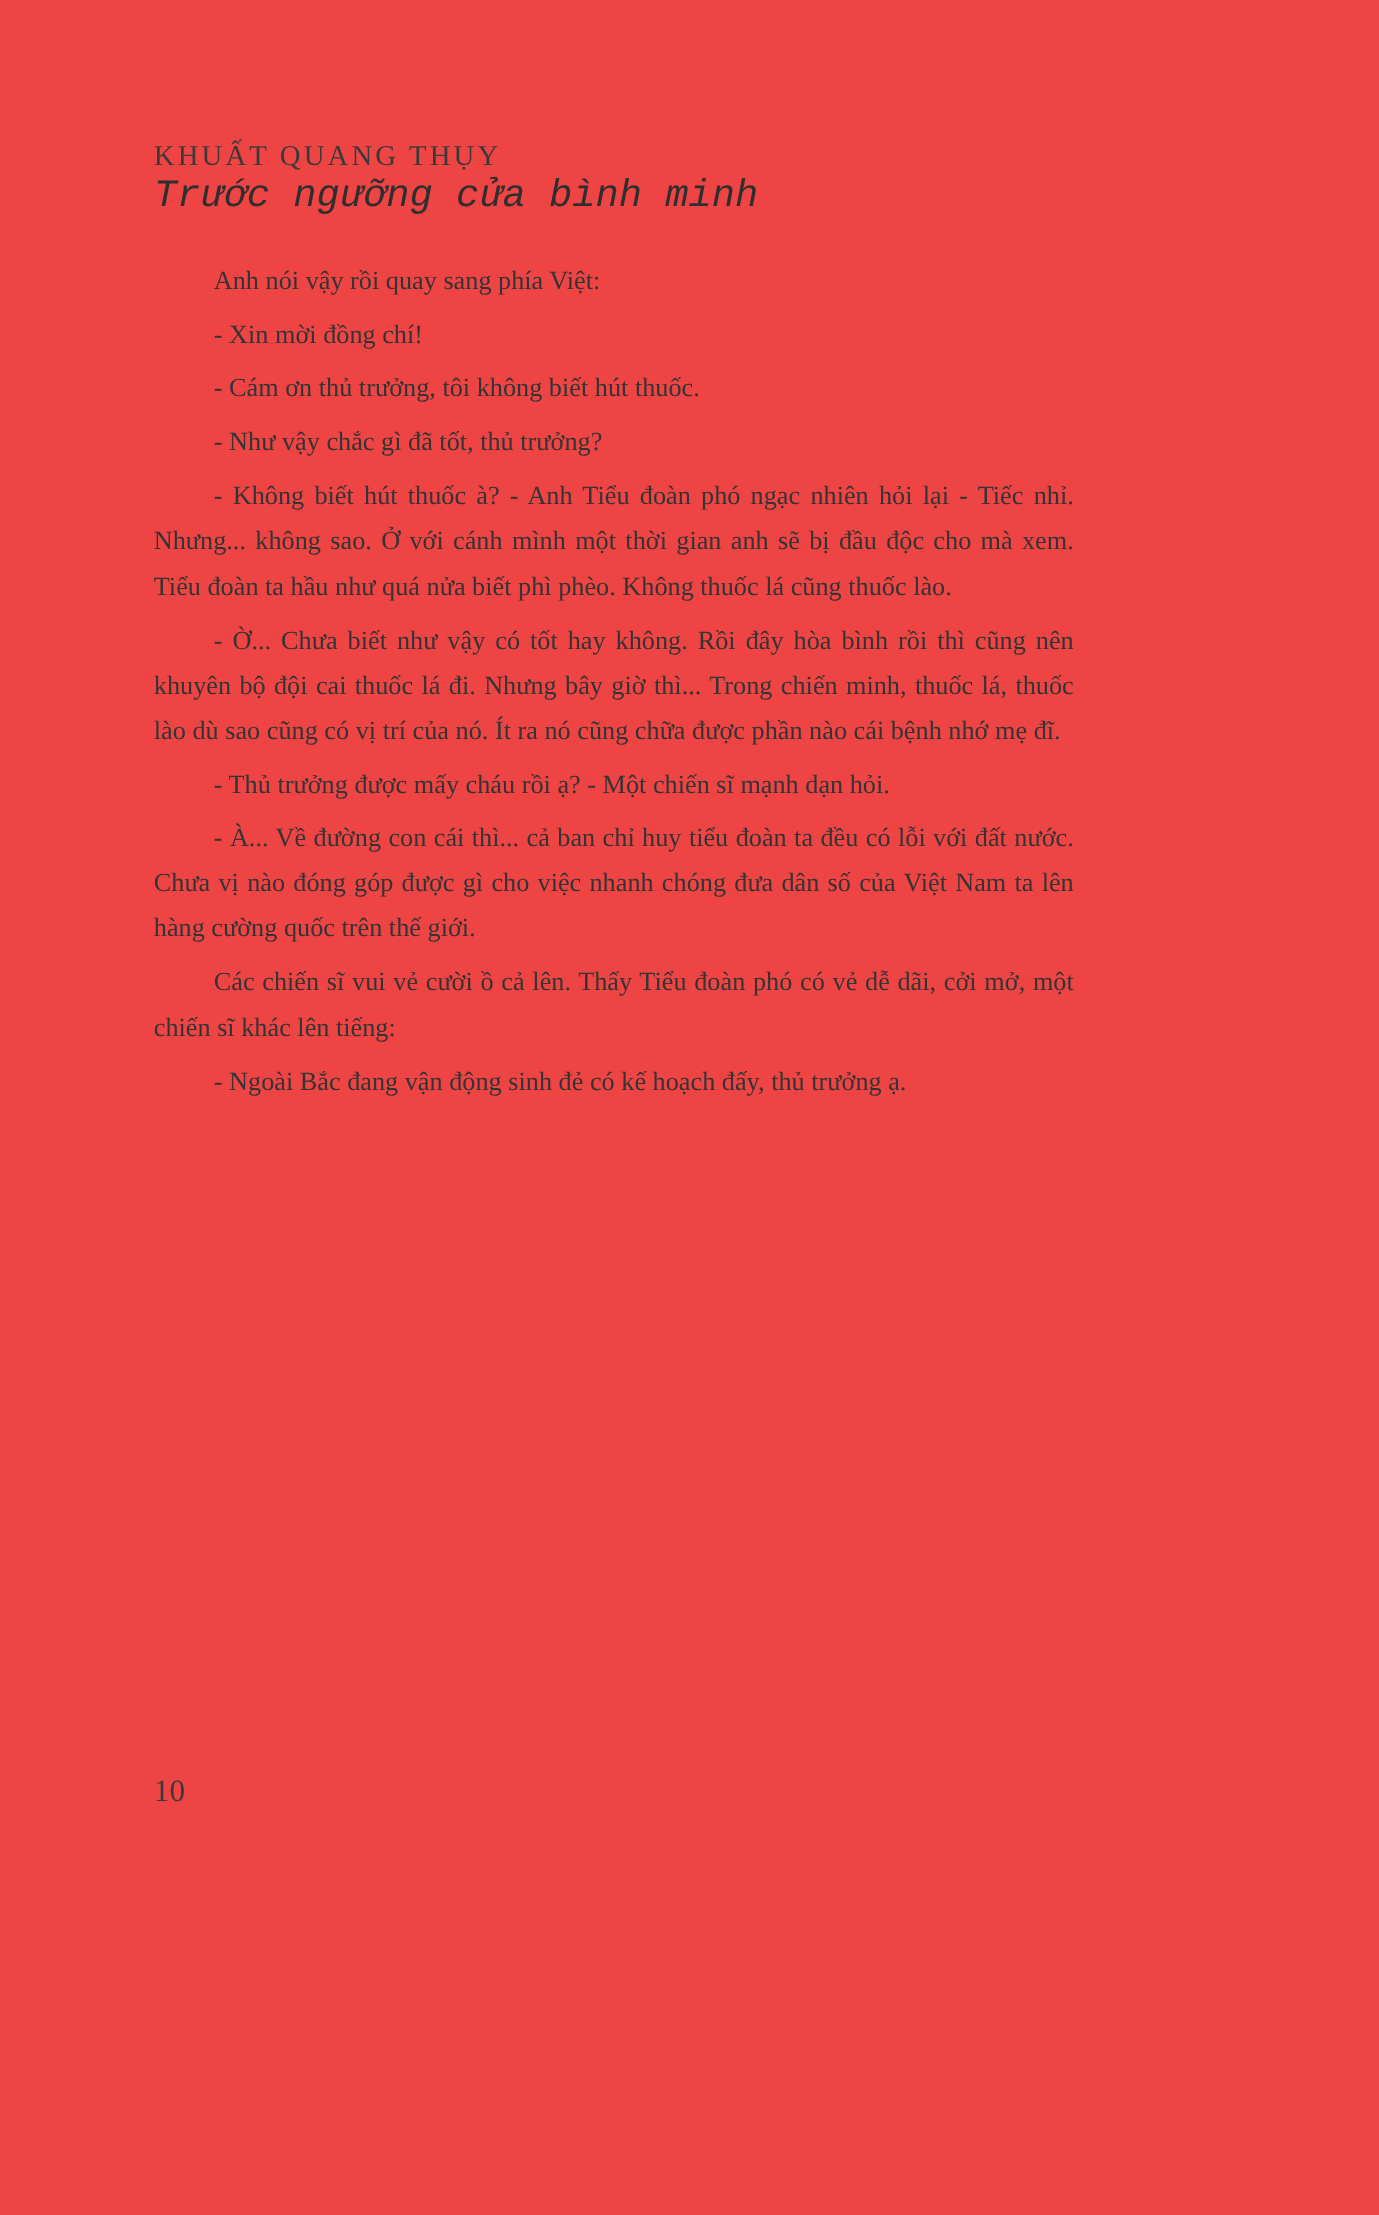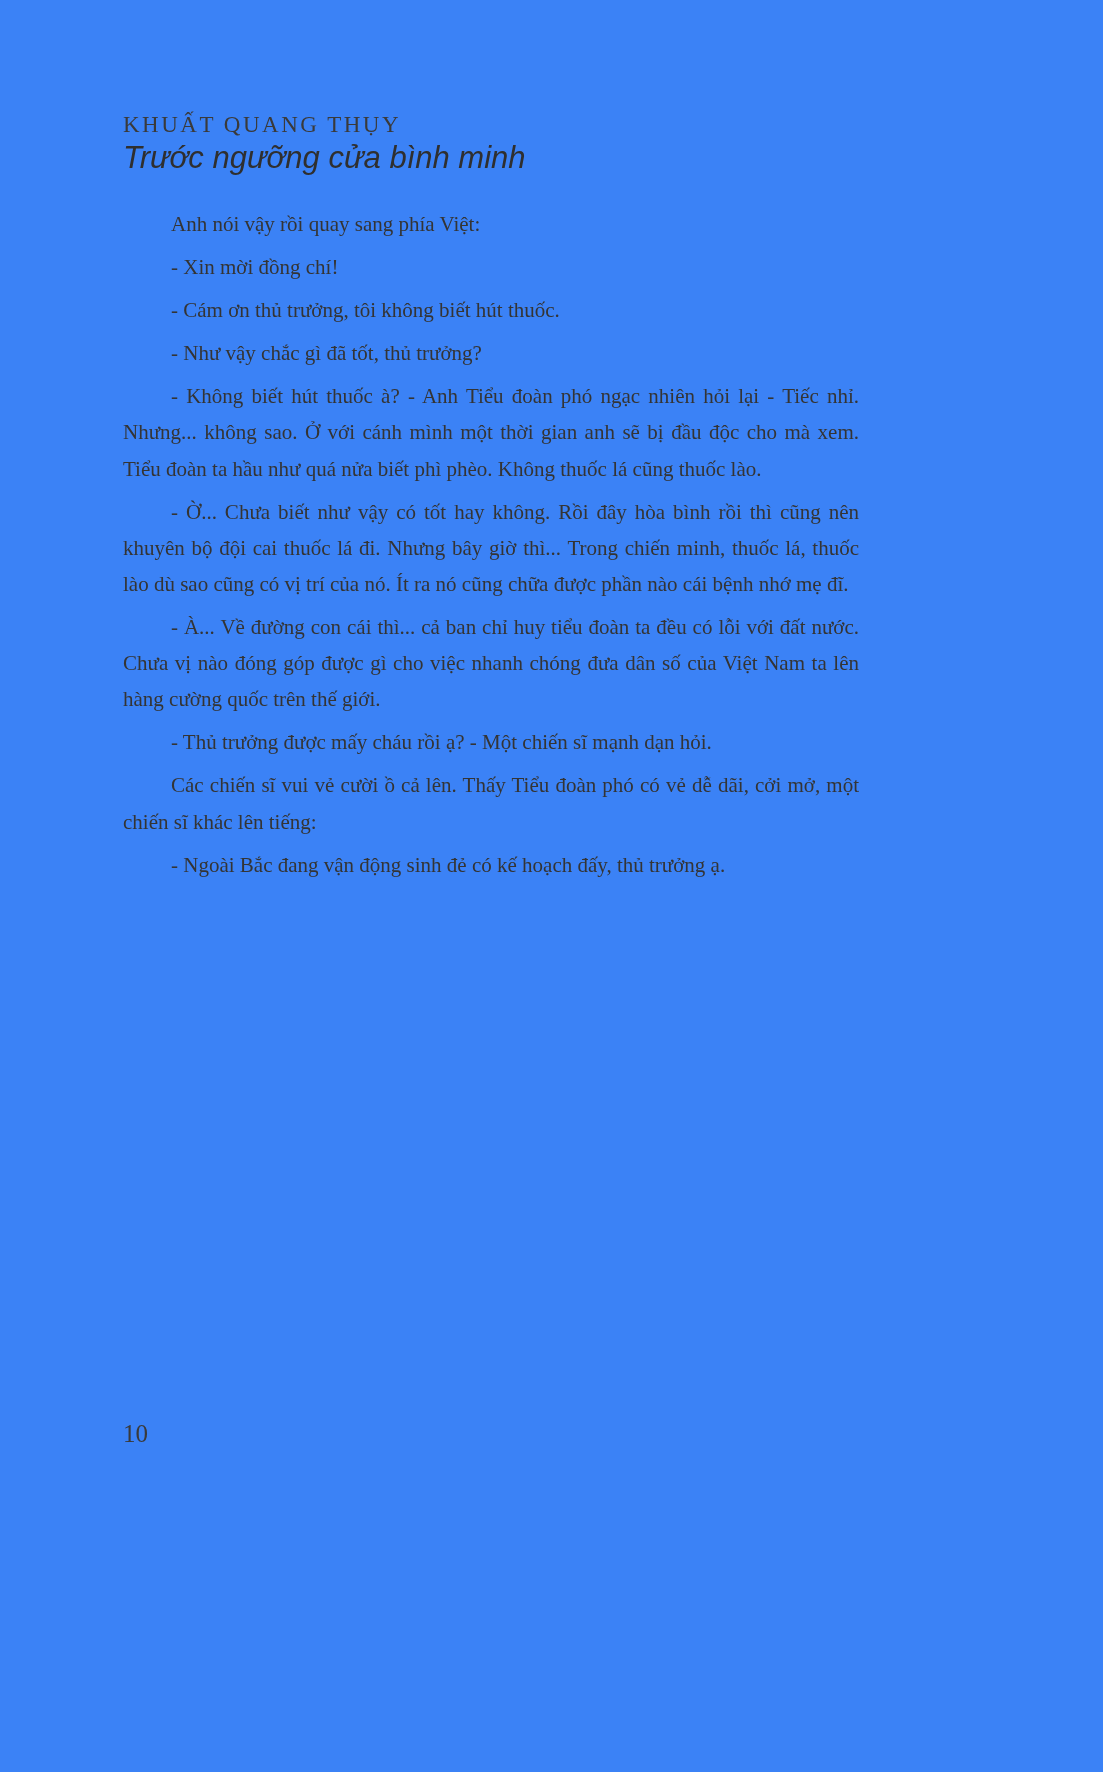--- a/index.html
+++ b/index.html
@@ -4,41 +4,41 @@
 <style>
   html, body {
     margin: 0;
     padding: 0;
     background: #ffffff;
   }
   .page {
     position: relative;
     width: 1103px;
     height: 1772px;
-    background: #3b82f6;
+    background: #ef4444;
     font-family: "Liberation Serif", serif;
     color: #333333;
     overflow: hidden;
   }
   .content {
     position: absolute;
     left: 123px;
     top: 112px;
     width: 736px;
   }
   .header { margin: 0 0 30px 0; }
   .author {
     font-family: "Liberation Serif", serif;
     font-size: 23px;
     letter-spacing: 2.5px;
     color: #3a3a3a;
     line-height: 1.1;
   }
   .book-title {
-    font-family: Liberation Sans, sans-serif;
+    font-family: Liberation Mono, monospace;
     font-style: italic;
     font-size: 31px;
     color: #2f2f2f;
     line-height: 1.15;
     margin-top: 3px;
   }
   .body-text { }
   .para {
     font-size: 21px;
     line-height: 1.72;
@@ -67,22 +67,22 @@
       <div class="book-title">Trước ngưỡng cửa bình minh</div>
     </div>
 
     <div class="body-text">
       <p class="para">Anh nói vậy rồi quay sang phía Việt:</p>
       <p class="para">- Xin mời đồng chí!</p>
       <p class="para">- Cám ơn thủ trưởng, tôi không biết hút thuốc.</p>
       <p class="para">- Như vậy chắc gì đã tốt, thủ trưởng?</p>
       <p class="para">- Không biết hút thuốc à? - Anh Tiểu đoàn phó ngạc nhiên hỏi lại - Tiếc nhỉ. Nhưng... không sao. Ở với cánh mình một thời gian anh sẽ bị đầu độc cho mà xem. Tiểu đoàn ta hầu như quá nửa biết phì phèo. Không thuốc lá cũng thuốc lào.</p>
       <p class="para">- Ờ... Chưa biết như vậy có tốt hay không. Rồi đây hòa bình rồi thì cũng nên khuyên bộ đội cai thuốc lá đi. Nhưng bây giờ thì... Trong chiến minh, thuốc lá, thuốc lào dù sao cũng có vị trí của nó. Ít ra nó cũng chữa được phần nào cái bệnh nhớ mẹ đĩ.</p>
+      <p class="para">- Thủ trưởng được mấy cháu rồi ạ? - Một chiến sĩ mạnh dạn hỏi.</p>
       <p class="para">- À... Về đường con cái thì... cả ban chỉ huy tiểu đoàn ta đều có lỗi với đất nước. Chưa vị nào đóng góp được gì cho việc nhanh chóng đưa dân số của Việt Nam ta lên hàng cường quốc trên thế giới.</p>
-      <p class="para">- Thủ trưởng được mấy cháu rồi ạ? - Một chiến sĩ mạnh dạn hỏi.</p>
       <p class="para">Các chiến sĩ vui vẻ cười ồ cả lên. Thấy Tiểu đoàn phó có vẻ dễ dãi, cởi mở, một chiến sĩ khác lên tiếng:</p>
       <p class="para">- Ngoài Bắc đang vận động sinh đẻ có kế hoạch đấy, thủ trưởng ạ.</p>
     </div>
 
   </div>
 
   <div class="page-number">10</div>
 </div>
 
 </body></html>

